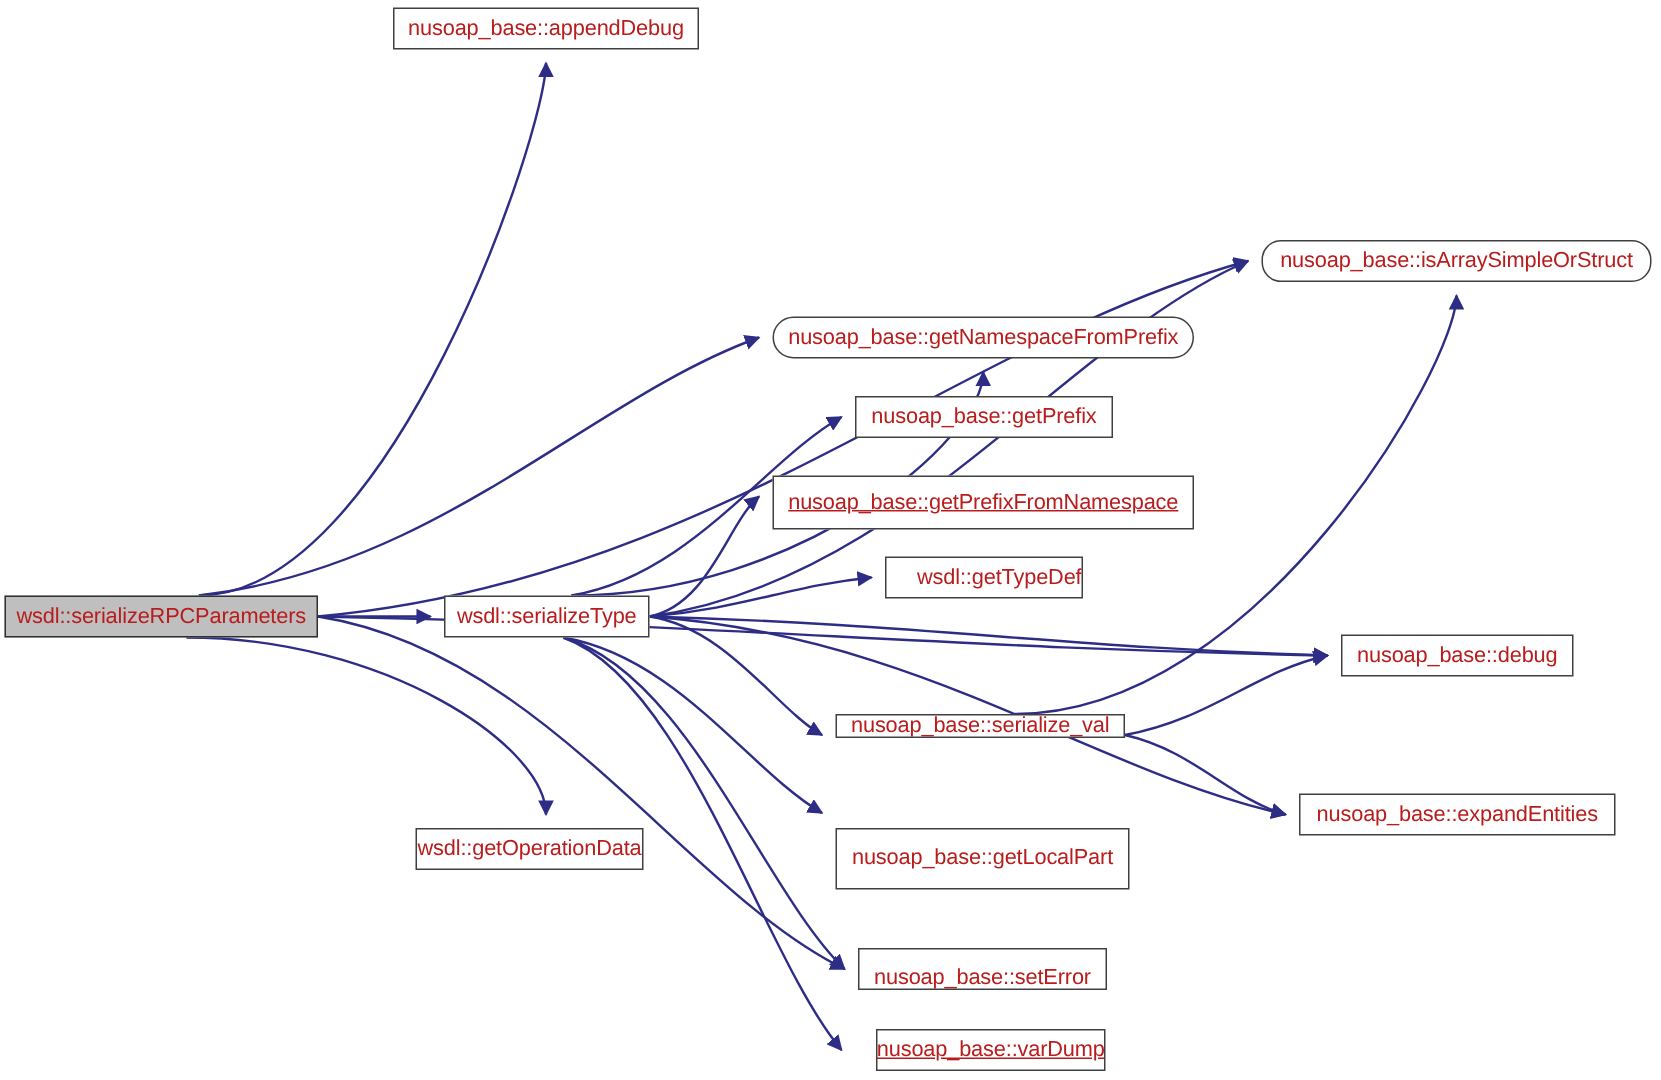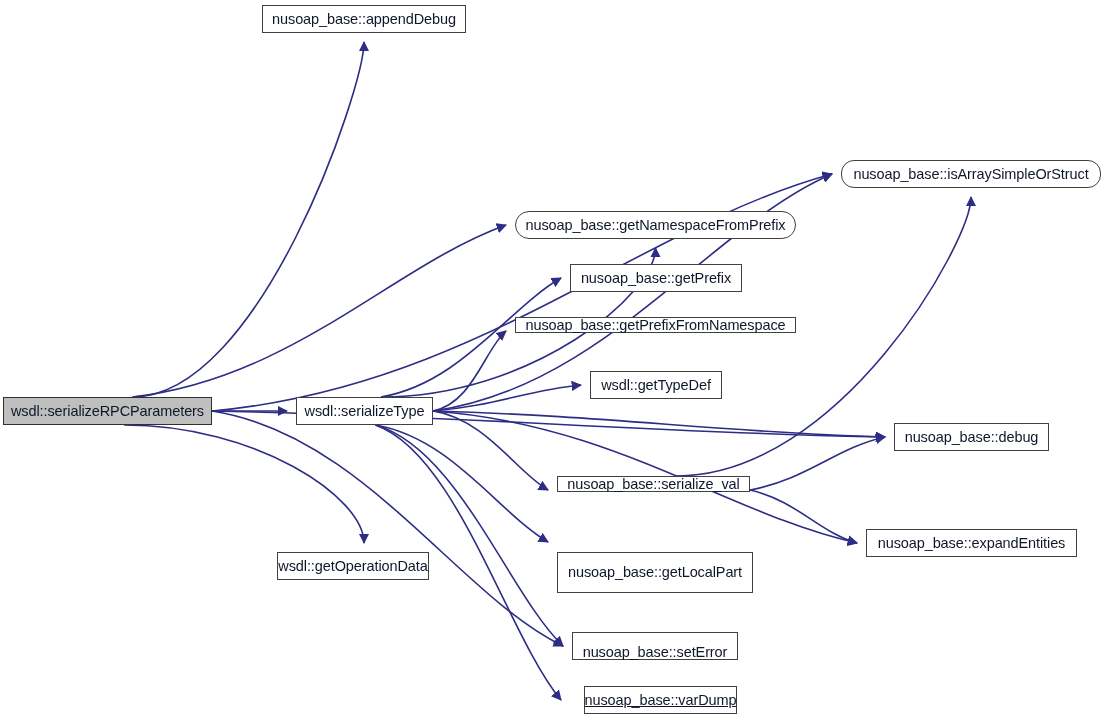--- a/index.html
+++ b/index.html
@@ -20,21 +20,21 @@
     left: 0;
     top: 0;
     width: 1107px;
     height: 720px;
   }
   .node {
     position: absolute;
     box-sizing: border-box;
     border: 1px solid #404040;
     background: #ffffff;
-    color: #0f172a;
+    color: #b91c1c;
     font-size: 14.5px;
     line-height: 1;
     display: flex;
     align-items: center;
     justify-content: center;
     white-space: nowrap;
     letter-spacing: -0.1px;
     z-index: 5;
   }
   .node.current {
@@ -94,24 +94,24 @@
       </div>
       <div class="node" style="left: 277px; top: 552px; width: 152px; height: 28px; align-items: center;">
         <span class="node-label">wsdl::getOperationData</span>
       </div>
       <div class="node" style="left: 515px; top: 211px; width: 281px; height: 28px; border-radius: 14px;">
         <span class="node-label">nusoap_base::getNamespaceFromPrefix</span>
       </div>
       <div class="node" style="left: 570px; top: 264px; width: 172px; height: 28px;">
         <span class="node-label">nusoap_base::getPrefix</span>
       </div>
-      <div class="node" style="left: 515px; top: 317px; width: 281px; height: 16px;">
+      <div class="node" style="left: 515px; top: 317px; width: 281px; height: 36px; text-decoration: underline;">
         <span class="node-label">nusoap_base::getPrefixFromNamespace</span>
       </div>
-      <div class="node" style="left: 590px; top: 371px; width: 132px; height: 28px;">
+      <div class="node" style="left: 590px; top: 371px; width: 132px; height: 28px; justify-content: flex-end;">
         <span class="node-label">wsdl::getTypeDef</span>
       </div>
       <div class="node" style="left: 557px; top: 476px; width: 193px; height: 16px;">
         <span class="node-label">nusoap_base::serialize_val</span>
       </div>
       <div class="node" style="left: 557px; top: 528px; width: 196px; height: 41px; margin-top: 24px;">
         <span class="node-label">nusoap_base::getLocalPart</span>
       </div>
       <div class="node" style="left: 572px; top: 632px; width: 166px; height: 28px; align-items: flex-end;">
         <span class="node-label">nusoap_base::setError</span>

